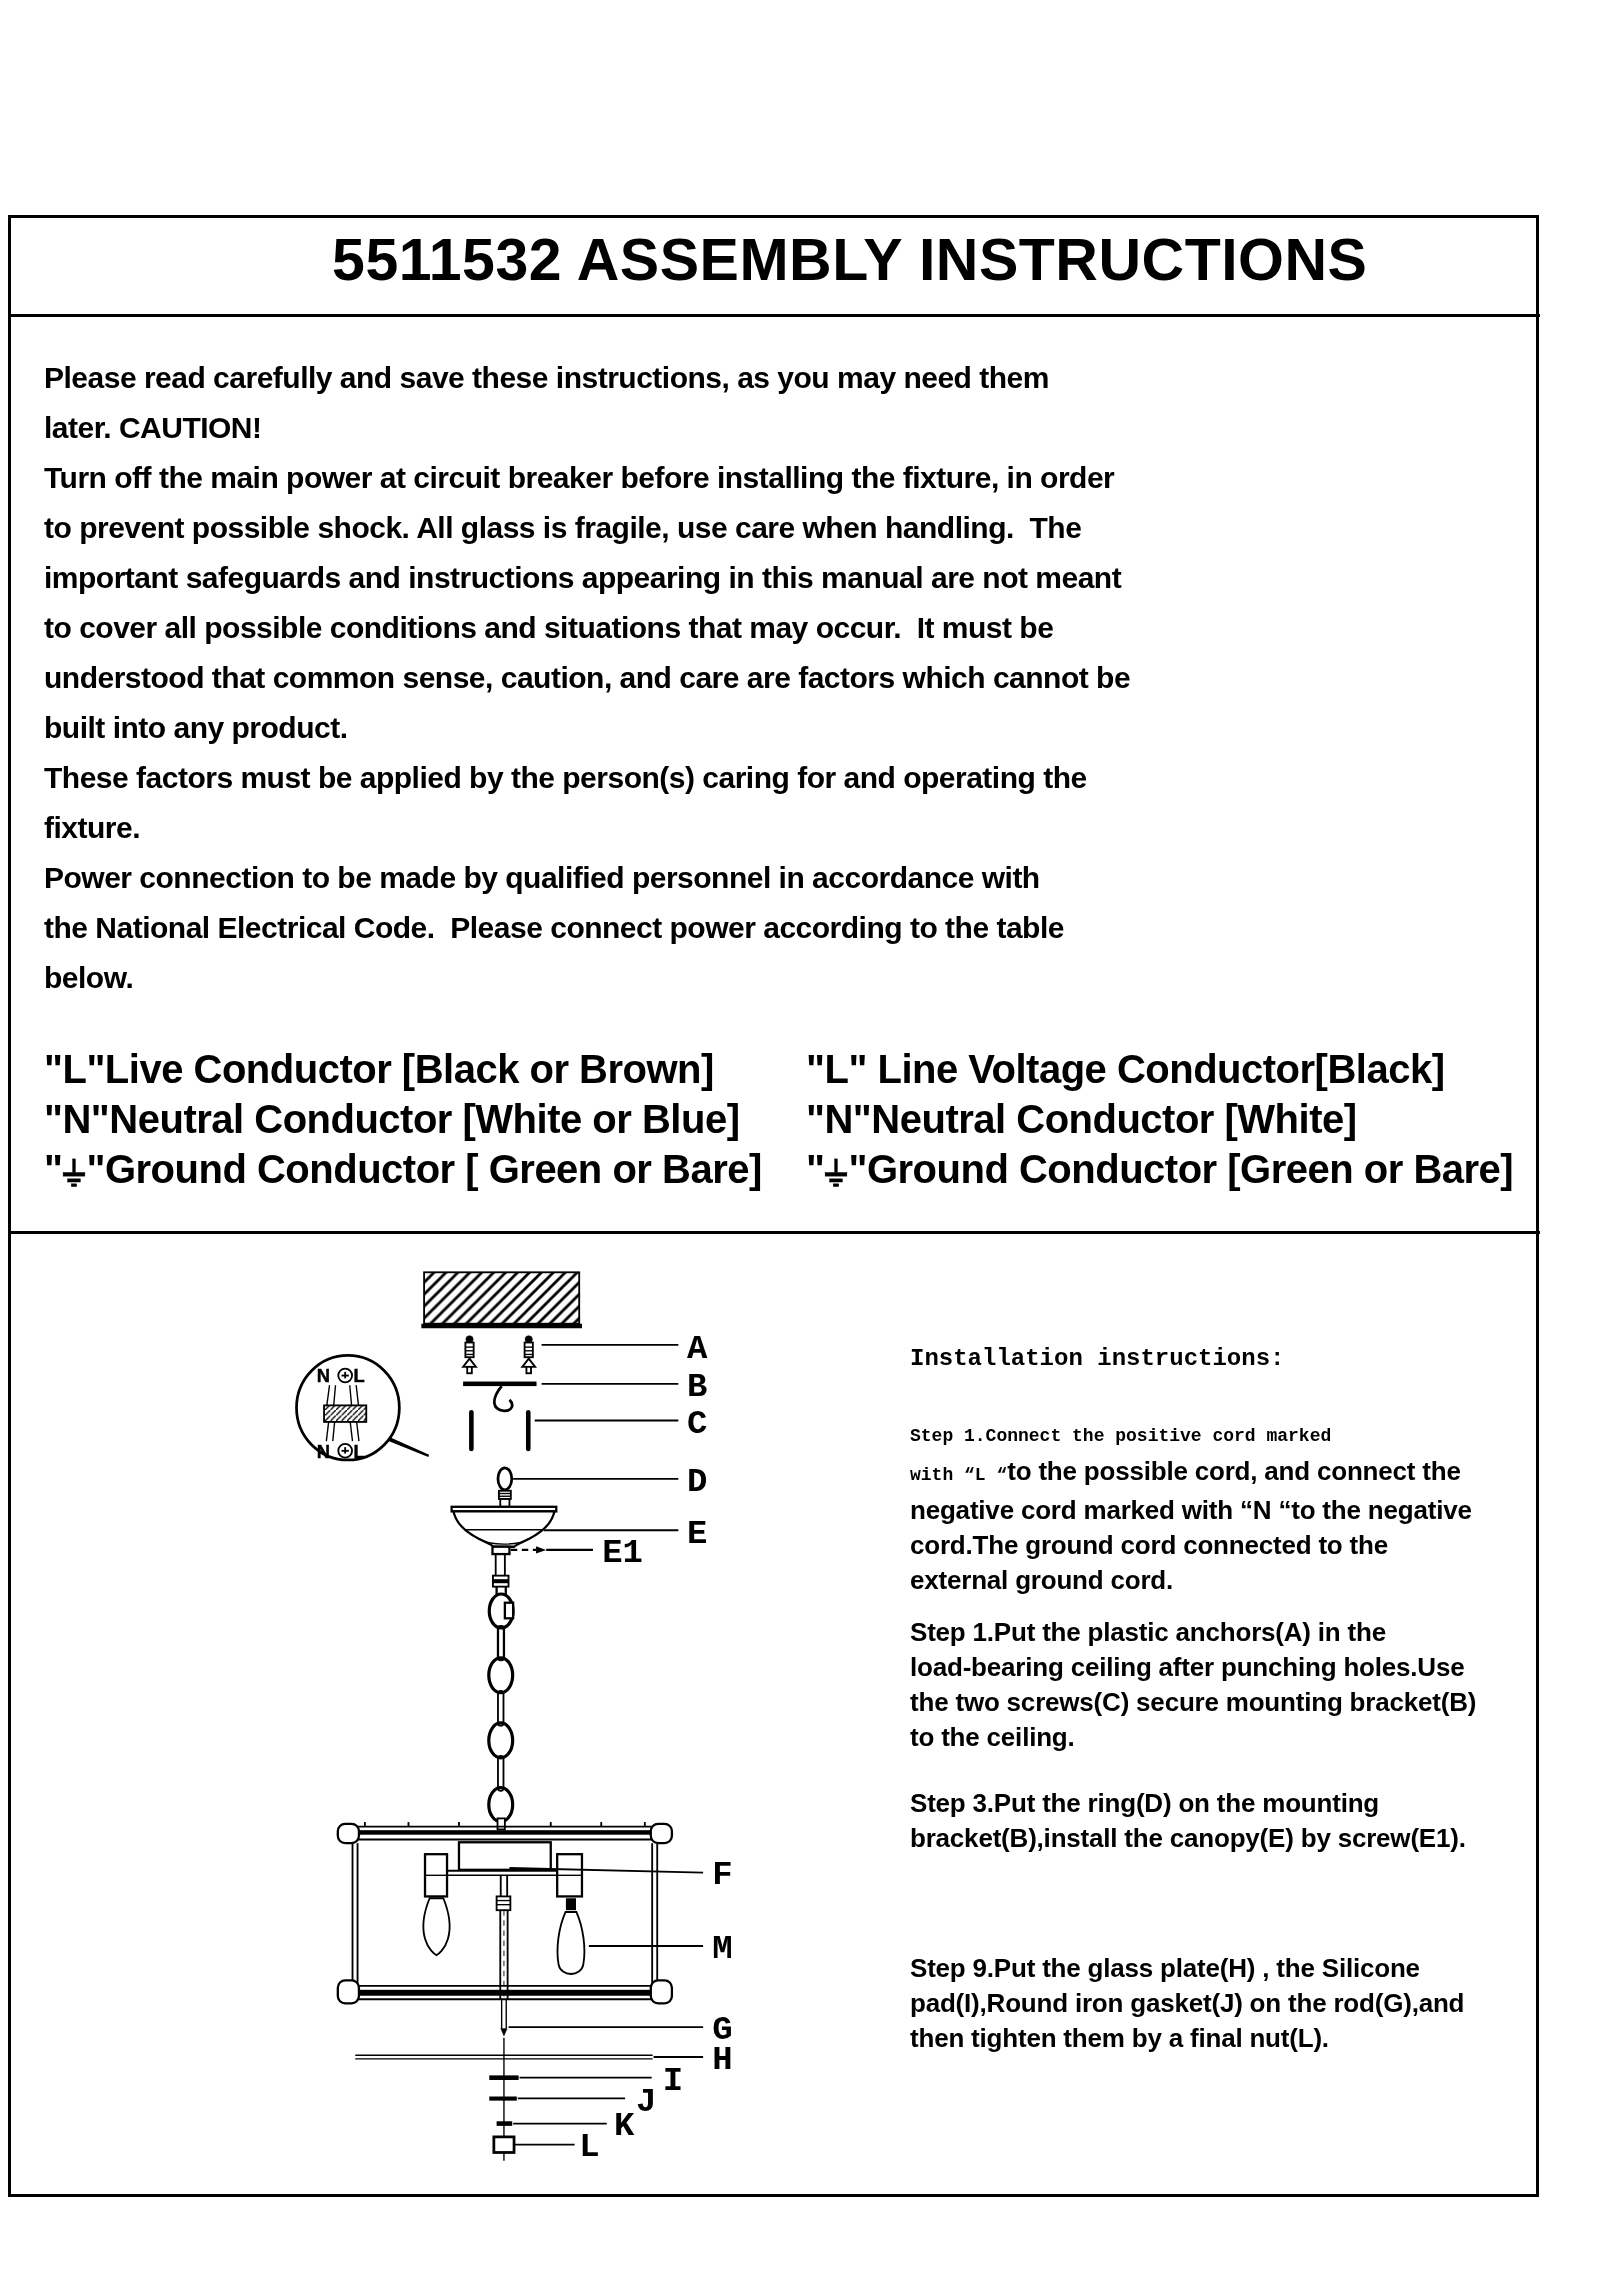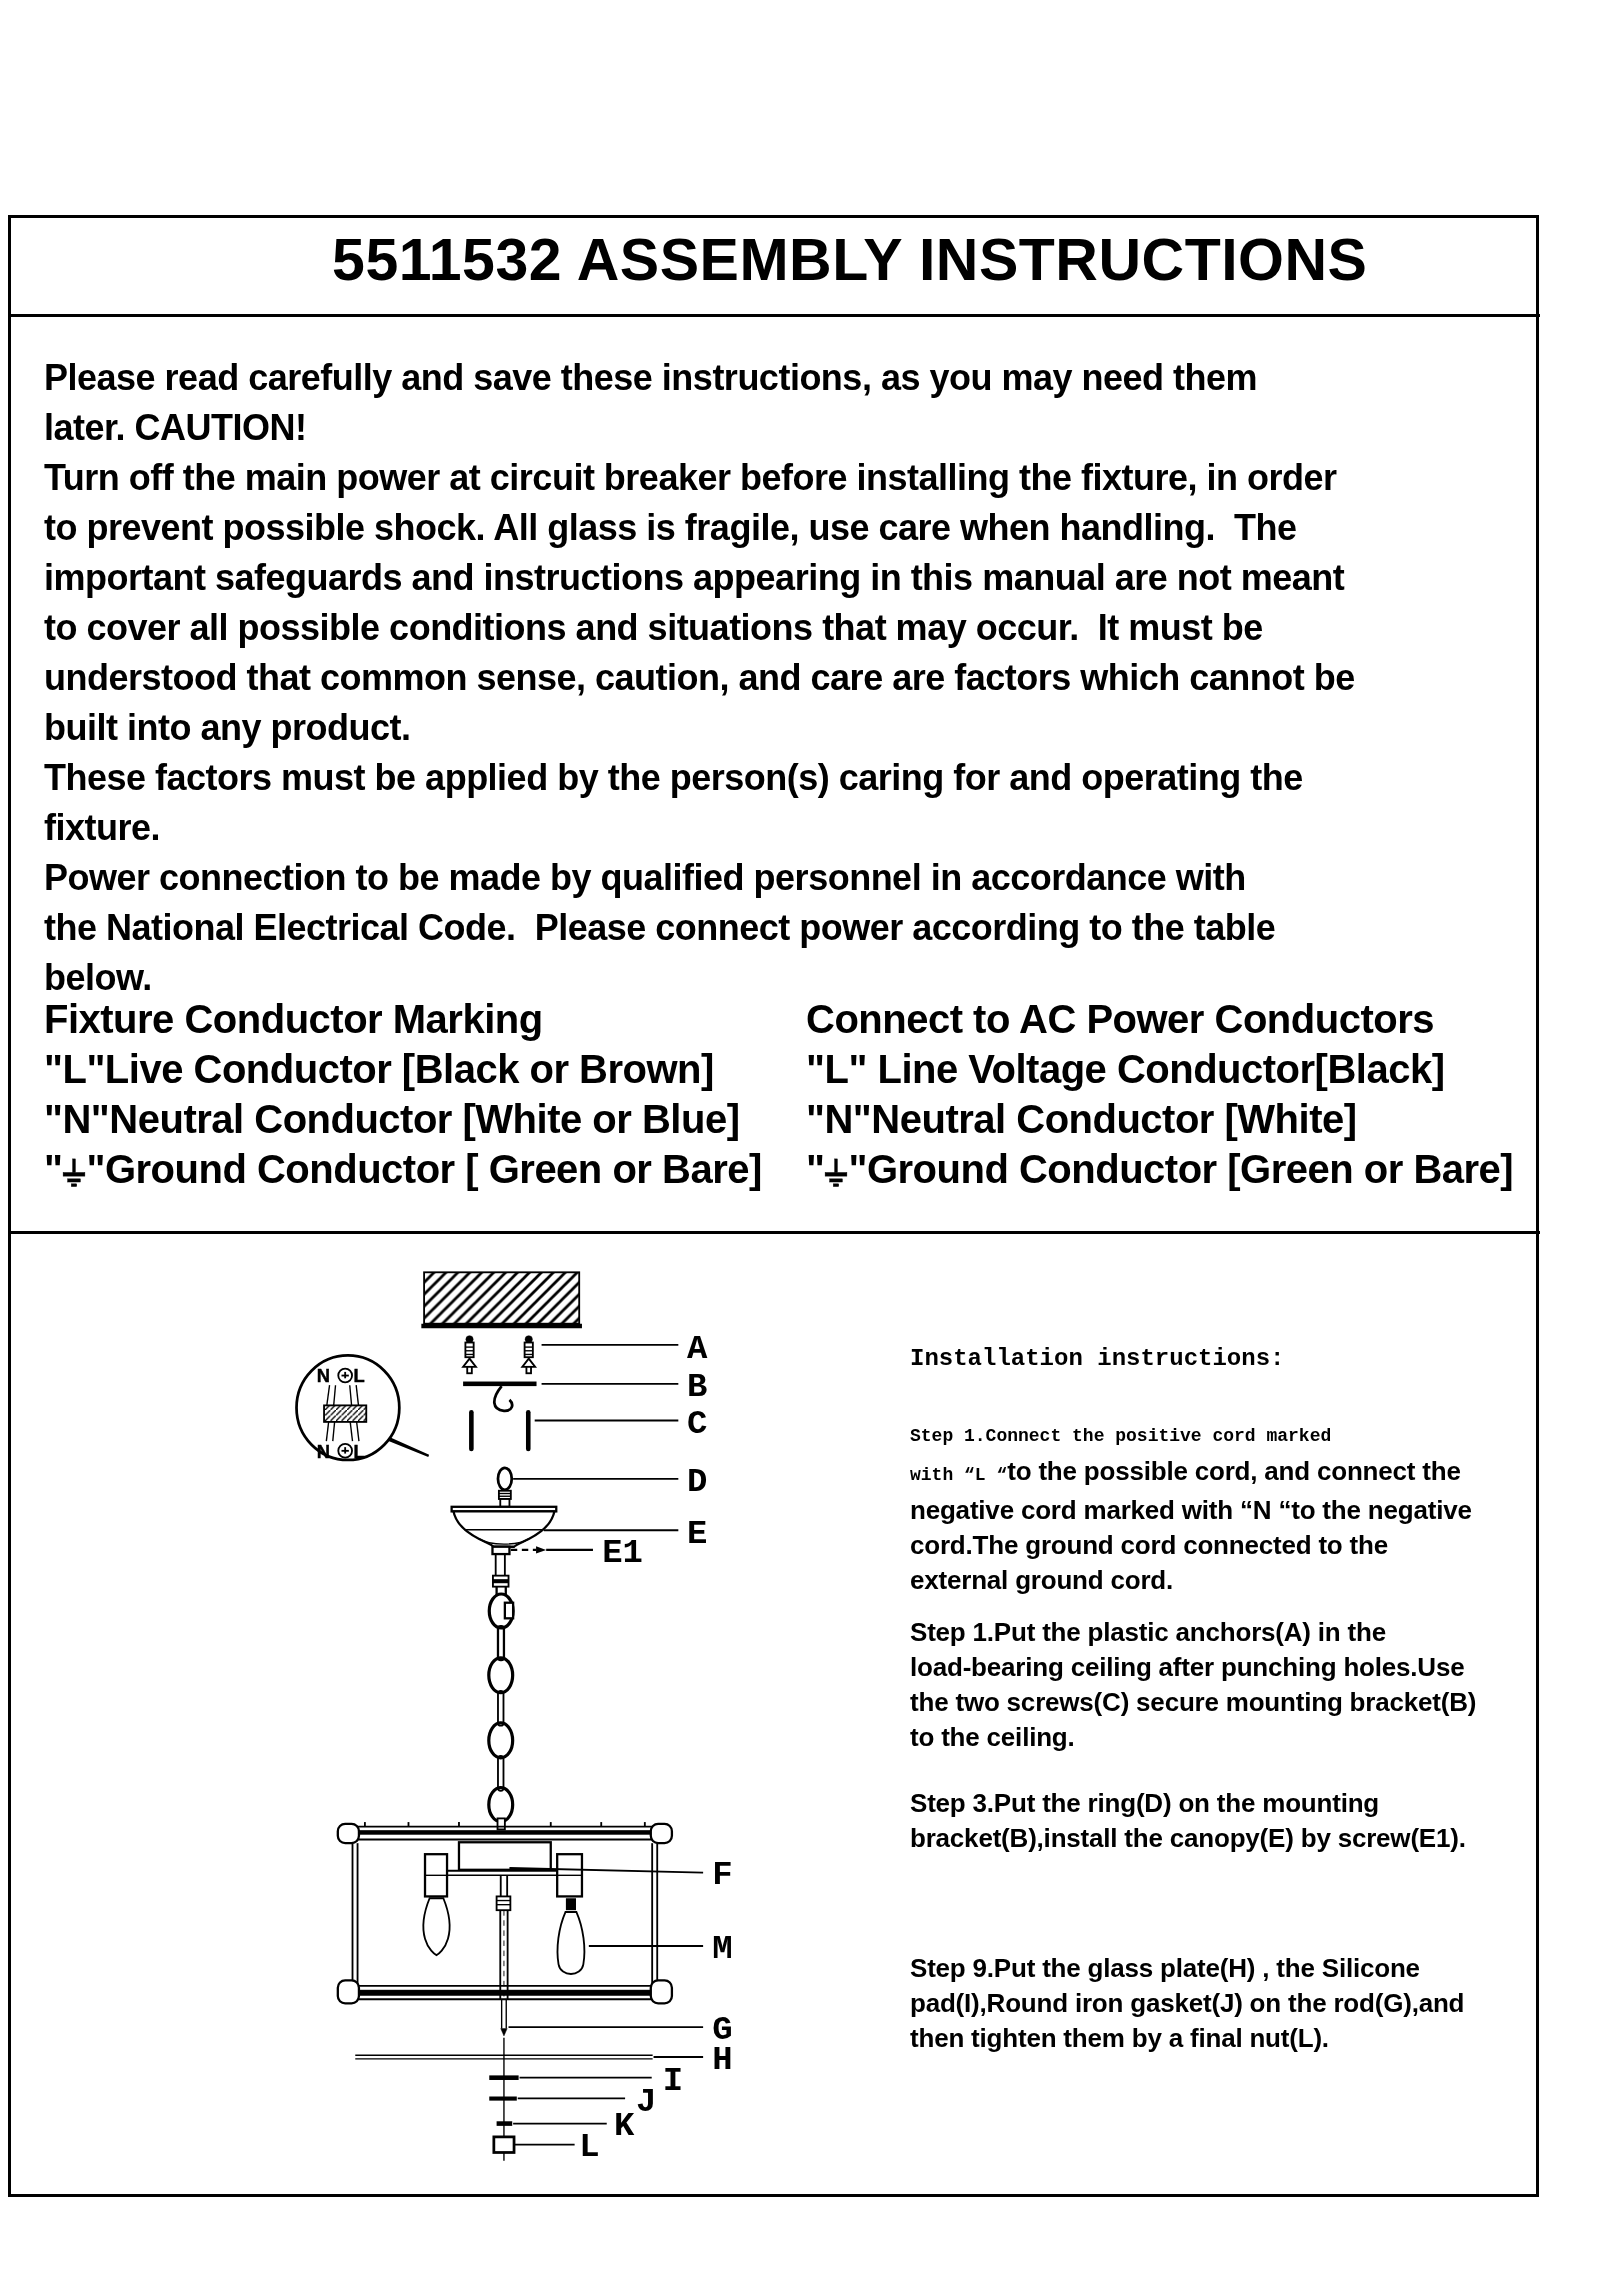--- a/index.html
+++ b/index.html
@@ -3,21 +3,21 @@
 <meta charset="utf-8">
 <style>
   html,body{margin:0;padding:0;background:#e8e8e8;}
   .page{position:relative;width:1622px;height:2295px;background:#ffffff;overflow:hidden;
         font-family:"Liberation Sans",sans-serif;color:#000;}
   .abs{position:absolute;}
   .frame{left:7.8px;top:215px;width:1525px;height:1976px;border:3.2px solid #000;}
   .hline{left:7.8px;background:#000;height:3.2px;width:1532px;}
   .title{left:7.8px;top:226px;width:1532px;padding-left:152px;box-sizing:border-box;
          text-align:center;font-weight:700;font-size:59px;letter-spacing:0.5px;white-space:nowrap;}
-  .caution{left:44px;top:353px;width:1497px;font-weight:700;font-size:36px;line-height:50px;
+  .caution{left:44px;top:353px;width:1497px;font-weight:700;font-size:30px;line-height:50px;
            letter-spacing:-0.5px;white-space:pre-wrap;}
   .trow{left:44px;width:1492px;height:50px;font-weight:700;font-size:40px;line-height:50px;letter-spacing:-0.5px;white-space:nowrap;}
   .trow .rcol{position:absolute;left:762px;top:0;}
   .gicon{display:inline-block;width:24px;height:29px;vertical-align:-3.7px;}
   .instr{left:910px;width:670px;font-weight:700;font-size:26px;line-height:35px;
          letter-spacing:-0.2px;white-space:pre-wrap;}
   .mono{font-family:"Liberation Mono",monospace;font-size:18px;font-weight:700;letter-spacing:0;}
   .ihead{left:910px;top:1345px;font-family:"Liberation Mono",monospace;font-weight:700;
          font-size:24px;white-space:nowrap;}
   svg text{font-family:"Liberation Mono",monospace;font-weight:700;fill:#000;}
@@ -41,24 +41,20 @@
 important safeguards and instructions appearing in this manual are not meant
 to cover all possible conditions and situations that may occur.  It must be
 understood that common sense, caution, and care are factors which cannot be
 built into any product.
 These factors must be applied by the person(s) caring for and operating the
 fixture.
 Power connection to be made by qualified personnel in accordance with
 the National Electrical Code.  Please connect power according to the table
 below.</div>
 
-  <div class="abs trow" style="top:994px;">
-    <span>Fixture Conductor Marking</span>
-    <span class="rcol">Connect to AC Power Conductors</span>
-  </div>
   <div class="abs trow" style="top:1044px;">
     <span>"L"Live Conductor [Black or Brown]</span>
     <span class="rcol">"L" Line Voltage Conductor[Black]</span>
   </div>
   <div class="abs trow" style="top:1094px;">
     <span>"N"Neutral Conductor [White or Blue]</span>
     <span class="rcol">"N"Neutral Conductor [White]</span>
   </div>
   <div class="abs trow" style="top:1144px;">
     <span><span>"</span><svg class="gicon" viewBox="0 0 52 64">

